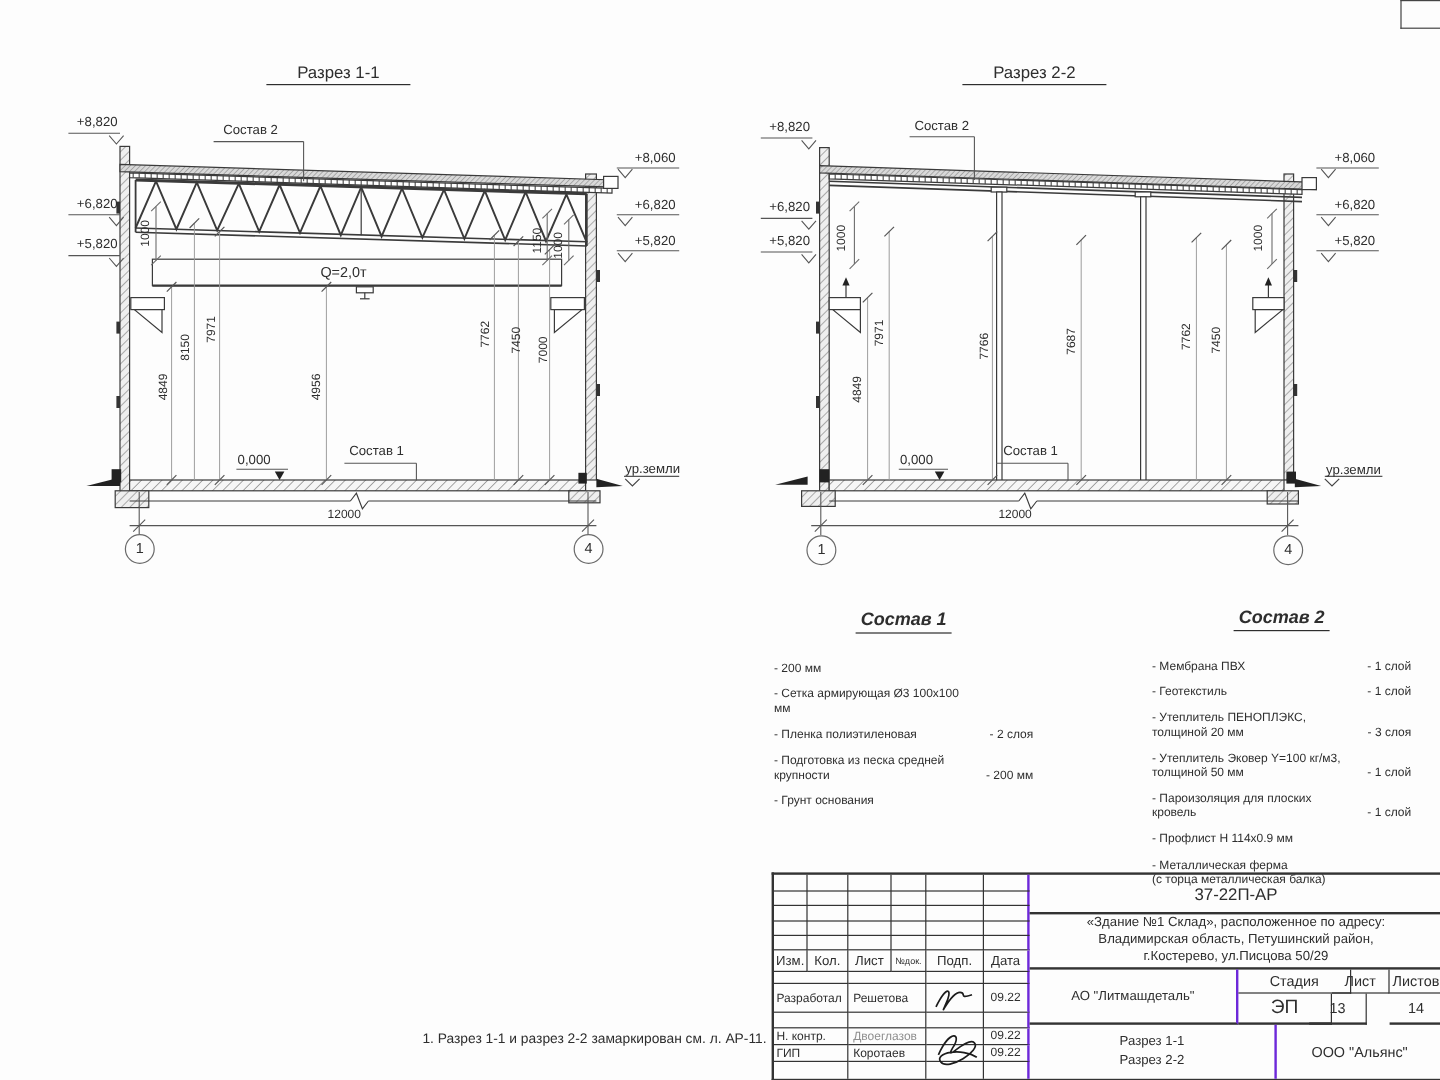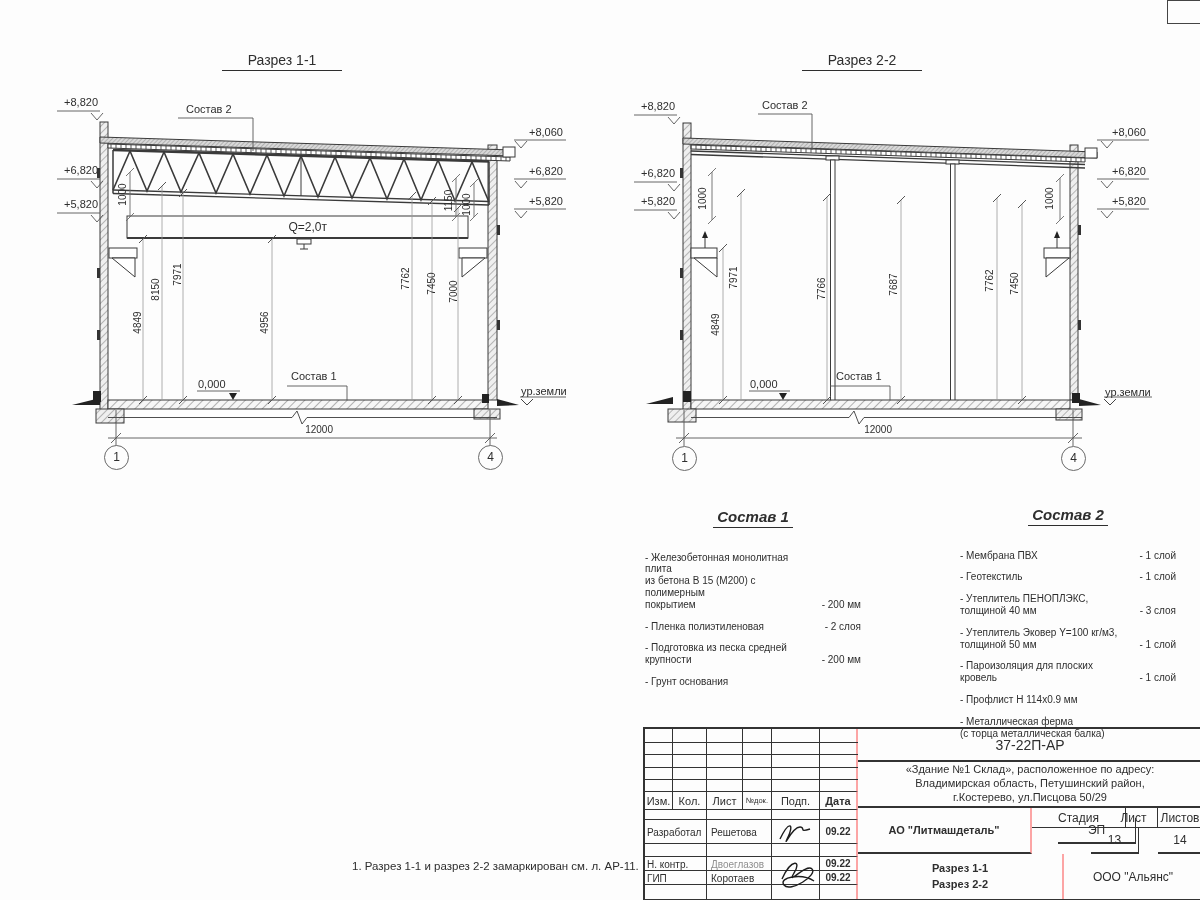--- a/index.html
+++ b/index.html
@@ -7,35 +7,35 @@
          font-family:"Liberation Sans",sans-serif;color:#2e2e2e;}
   .abs{position:absolute;}
   .lbl{position:absolute;font-size:11px;white-space:nowrap;color:#2e2e2e;}
   .dim{position:absolute;font-size:10px;white-space:nowrap;color:#2e2e2e;}
   .rot{transform:rotate(-90deg);transform-origin:center center;width:60px;text-align:center;}
   .sec-title{position:absolute;font-size:14px;border-bottom:1px solid #2e2e2e;padding-bottom:2px;
              text-align:center;width:120px;}
   .elev{position:absolute;font-size:11px;width:46px;}
   .elev.r{text-align:center;}
   .elev.l{text-align:right;}
-  .center{text-align:right;}
+  .center{text-align:left;}
   .bubble{position:absolute;width:23px;height:23px;border:1px solid #6a6a6a;border-radius:50%;
           font-size:12px;line-height:23px;text-align:center;background:#fdfdfd;}
   .sostav{position:absolute;width:216px;font-size:10px;line-height:1.18;}
   .sostav h3{font-size:15px;font-style:italic;font-weight:bold;margin:0 0 26px 0;text-align:center;}
   .sostav h3 span{border-bottom:1px solid #2e2e2e;padding:0 4px 2px 4px;}
   .srow{display:flex;justify-content:space-between;align-items:flex-end;margin-bottom:10px;}
   .srow .t{white-space:pre-line;width:168px;}
   .srow .v{white-space:nowrap;}
   
   .tb{position:absolute;left:643px;top:727px;width:557px;height:170px;border-top:2px solid #333;
       border-left:2px solid #333;border-bottom:2px solid #333;font-size:10px;}
   .tb .cell{position:absolute;border-right:1px solid #333;border-bottom:1px solid #333;
             box-sizing:border-box;overflow:hidden;}
-  .tb .thick-r{border-right:2px solid #fca5a5;font-weight:bold;}
+  .tb .thick-r{border-right:2px solid #6d28d9;}
   .tb .thick-b{border-bottom:2px solid #333;}
   .tb .cc{display:flex;align-items:center;justify-content:center;text-align:center;}
   .note{position:absolute;font-size:11.5px;white-space:nowrap;}
   .pre{white-space:pre-line;}
   svg{position:absolute;left:0;top:0;}
 </style>
 </head>
 <body>
 
 <div id="sheet">
@@ -349,24 +349,25 @@
   <div class="dim rot" style="left:984px;top:278px;">7450</div>
   <div class="lbl" style="left:750px;top:378px;">0,000</div>
   <div class="lbl" style="left:1105px;top:386px;">ур.земли</div>
   <div class="dim center" style="left:832px;top:424px;width:60px;">12000</div>
   <div class="bubble" style="left:672px;top:446px;">1</div>
   <div class="bubble" style="left:1061px;top:446px;">4</div>
 
   <div class="sostav" style="left:645px;top:508px;">
     <h3><span>Состав 1</span></h3>
     <div class="srow">
-        <div class="t">- Железобетонная  монолитная плита
-из бетона В 15 (М200) с полимерным
-покрытием</div>
         <div class="v">- 200 мм</div>
+      </div>
+    <div class="srow">
+        <div class="t">- Сетка армирующая Ø3 100х100 мм</div>
+        <div class="v"></div>
       </div>
     <div class="srow">
         <div class="t">- Пленка полиэтиленовая</div>
         <div class="v">-  2 слоя</div>
       </div>
     <div class="srow">
         <div class="t">- Подготовка из песка средней
   крупности</div>
         <div class="v">- 200 мм</div>
       </div>
@@ -381,21 +382,21 @@
     <div class="srow">
         <div class="t">- Мембрана ПВХ</div>
         <div class="v">- 1 слой</div>
       </div>
     <div class="srow">
         <div class="t">- Геотекстиль</div>
         <div class="v">- 1 слой</div>
       </div>
     <div class="srow">
         <div class="t">- Утеплитель ПЕНОПЛЭКС,
-  толщиной 40 мм</div>
+  толщиной 20 мм</div>
         <div class="v">- 3 слоя</div>
       </div>
     <div class="srow">
         <div class="t">- Утеплитель Эковер Y=100 кг/м3,
   толщиной 50 мм</div>
         <div class="v">- 1 слой</div>
       </div>
     <div class="srow">
         <div class="t">- Пароизоляция для плоских кровель</div>
         <div class="v">- 1 слой</div>
@@ -471,21 +472,21 @@
     </svg>
 
     <div class="cell cc thick-b" style="left:213px;top:0;width:344px;height:33px;font-size:14px;border-right:none;">37-22П-АР</div>
     <div class="cell cc thick-b pre" style="left:213px;top:33px;width:344px;height:46px;font-size:11px;line-height:1.25;border-right:none;">«Здание №1 Склад», расположенное по адресу:
 Владимирская область, Петушинский район,
 г.Костерево, ул.Писцова 50/29</div>
     <div class="cell cc thick-r thick-b" style="left:213px;top:79px;width:174px;height:46px;font-size:11px;">АО "Литмашдеталь"</div>
     <div class="cell cc" style="left:387px;top:79px;width:94px;height:20px;font-size:12px;">Стадия</div>
     <div class="cell cc" style="left:465px;top:79px;width:48px;height:20px;font-size:12px;">Лист</div>
     <div class="cell cc" style="left:513px;top:79px;width:44px;height:20px;font-size:12px;border-right:none;">Листов</div>
-    <div class="cell cc thick-b" style="left:387px;top:89px;width:78px;height:26px;font-size:12px;margin-left:26px;">ЭП</div>
+    <div class="cell cc thick-b" style="left:387px;top:99px;width:78px;height:26px;font-size:16px;">ЭП</div>
     <div class="cell cc thick-b" style="left:446px;top:99px;width:48px;height:26px;font-size:12px;">13</div>
     <div class="cell cc thick-b" style="left:513px;top:99px;width:44px;height:26px;font-size:12px;border-right:none;">14</div>
     <div class="cell cc thick-r pre" style="left:213px;top:125px;width:206px;height:45px;font-size:11px;line-height:1.4;border-bottom:none;">Разрез 1-1
 Разрез 2-2</div>
     <div class="cell cc" style="left:419px;top:125px;width:138px;height:45px;font-size:12px;border-bottom:none;border-right:none;">ООО "Альянс"</div>
   </div>
 
 </div>
 
 </body></html>

